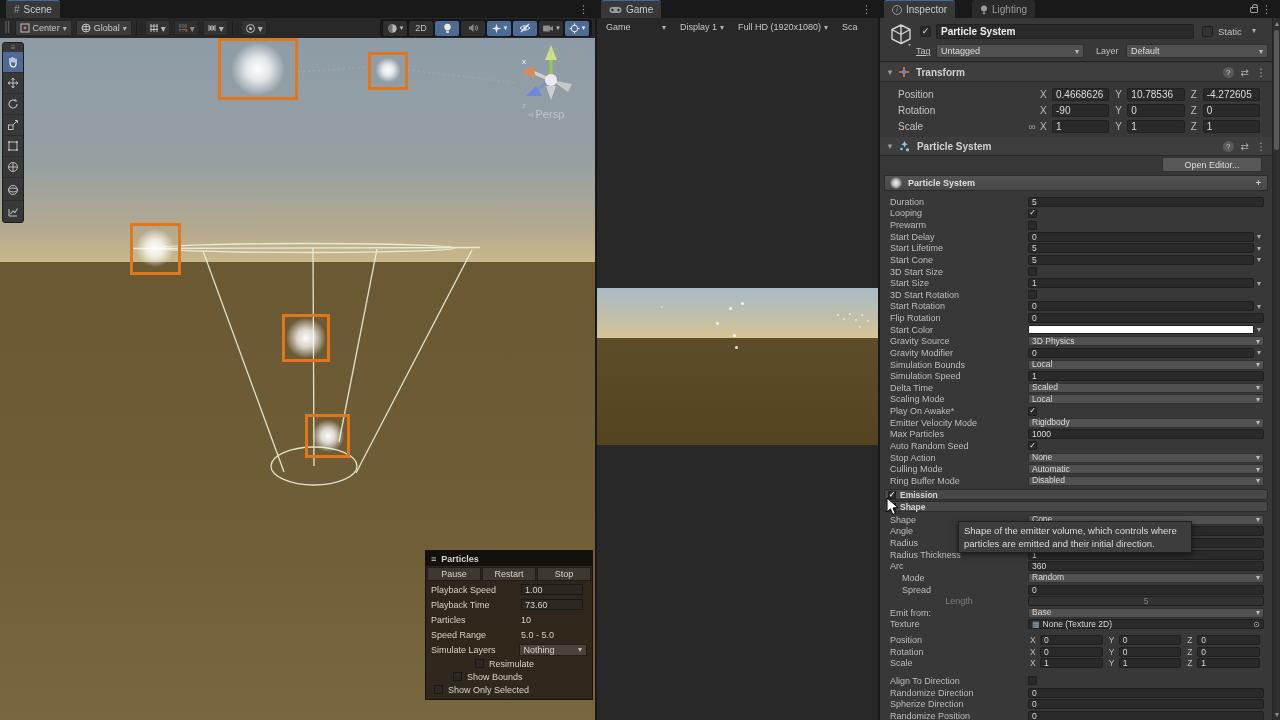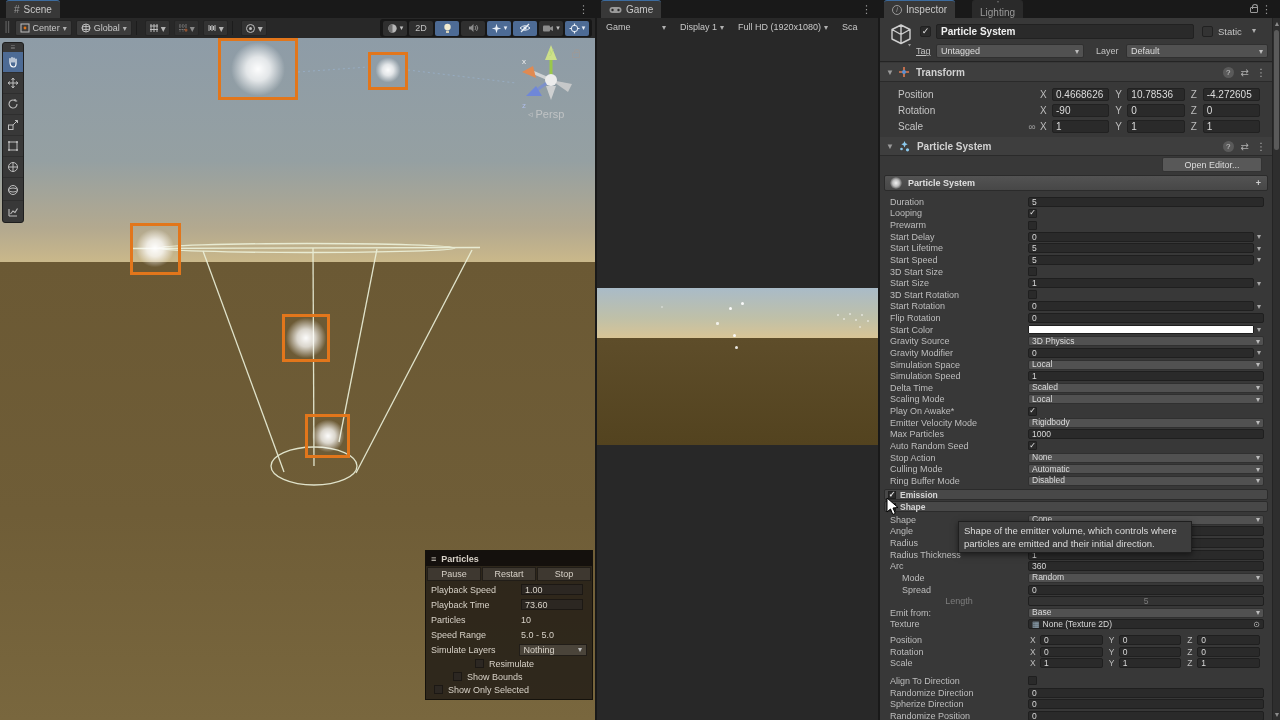--- a/index.html
+++ b/index.html
@@ -4,21 +4,21 @@
 <style>
   html,body{margin:0;padding:0;background:#191919;width:1280px;height:720px;overflow:hidden;
     font-family:"Liberation Sans",sans-serif;-webkit-font-smoothing:antialiased;}
   *{box-sizing:border-box;}
   .abs{position:absolute;}
   .panel{position:absolute;top:0;height:720px;background:#383838;overflow:hidden;}
   
   .tabbar{position:absolute;left:0;right:0;top:0;height:18px;background:#191919;}
   .tab{position:absolute;top:0;height:18px;background:#383838;color:#c8c8c8;font-size:10px;
        display:flex;align-items:center;gap:4px;padding:0 8px;border-top:1px solid #3c6b9e;border-radius:3px 3px 0 0;}
-  .tab.inactive{background:#2a2a2a;border-top:1px solid #2a2a2a;color:#9a9a9a;flex-direction:column;}
+  .tab.inactive{background:#2a2a2a;border-top:1px solid #2a2a2a;color:#9a9a9a;}
   .kebab{color:#9a9a9a;font-size:11px;line-height:18px;}
   
   .toolbar{position:absolute;left:0;right:0;top:18px;height:20px;background:#282828;display:flex;align-items:center;}
   .tbtn{height:16px;background:#3c3c3c;border:1px solid #242424;border-radius:2px;color:#c8c8c8;
         font-size:9px;display:flex;align-items:center;gap:3px;padding:0 4px;margin-left:4px;}
   .tbtn .dd{font-size:8px;color:#b0b0b0;}
   .tsep{width:1px;height:14px;background:#1c1c1c;margin:0 4px;}
   .icongrp{height:16px;display:flex;align-items:center;gap:2px;color:#b4b4b4;font-size:10px;margin-left:4px;
            background:#333;border:1px solid #242424;border-radius:2px;padding:0 3px;}
   .rcluster{position:absolute;right:3px;top:1px;height:18px;background:#171717;border-radius:3px;
@@ -570,21 +570,21 @@
         </div>
       </div>
       <div class="ps-row">
         <span class="ps-label">Start Lifetime</span>
         <div class="ps-val">
           <div class="ps-field">5</div>
           <span class="ps-arrow">▾</span>
         </div>
       </div>
       <div class="ps-row">
-        <span class="ps-label">Start Speed</span>
+        <span class="ps-label">Start Cone</span>
         <div class="ps-val">
           <div class="ps-field">5</div>
           <span class="ps-arrow">▾</span>
         </div>
       </div>
       <div class="ps-row">
         <span class="ps-label">3D Start Size</span>
         <div class="ps-val">
           <div class="ps-check"></div>
         </div>
@@ -632,21 +632,21 @@
         </div>
       </div>
       <div class="ps-row">
         <span class="ps-label">Gravity Modifier</span>
         <div class="ps-val">
           <div class="ps-field">0</div>
           <span class="ps-arrow">▾</span>
         </div>
       </div>
       <div class="ps-row">
-        <span class="ps-label">Simulation Space</span>
+        <span class="ps-label">Simulation Bounds</span>
         <div class="ps-val">
           <div class="ps-dd">
             <span>Local</span>
             <span class="dd-arrow">▾</span>
           </div>
         </div>
       </div>
       <div class="ps-row">
         <span class="ps-label">Simulation Speed</span>
         <div class="ps-val">

